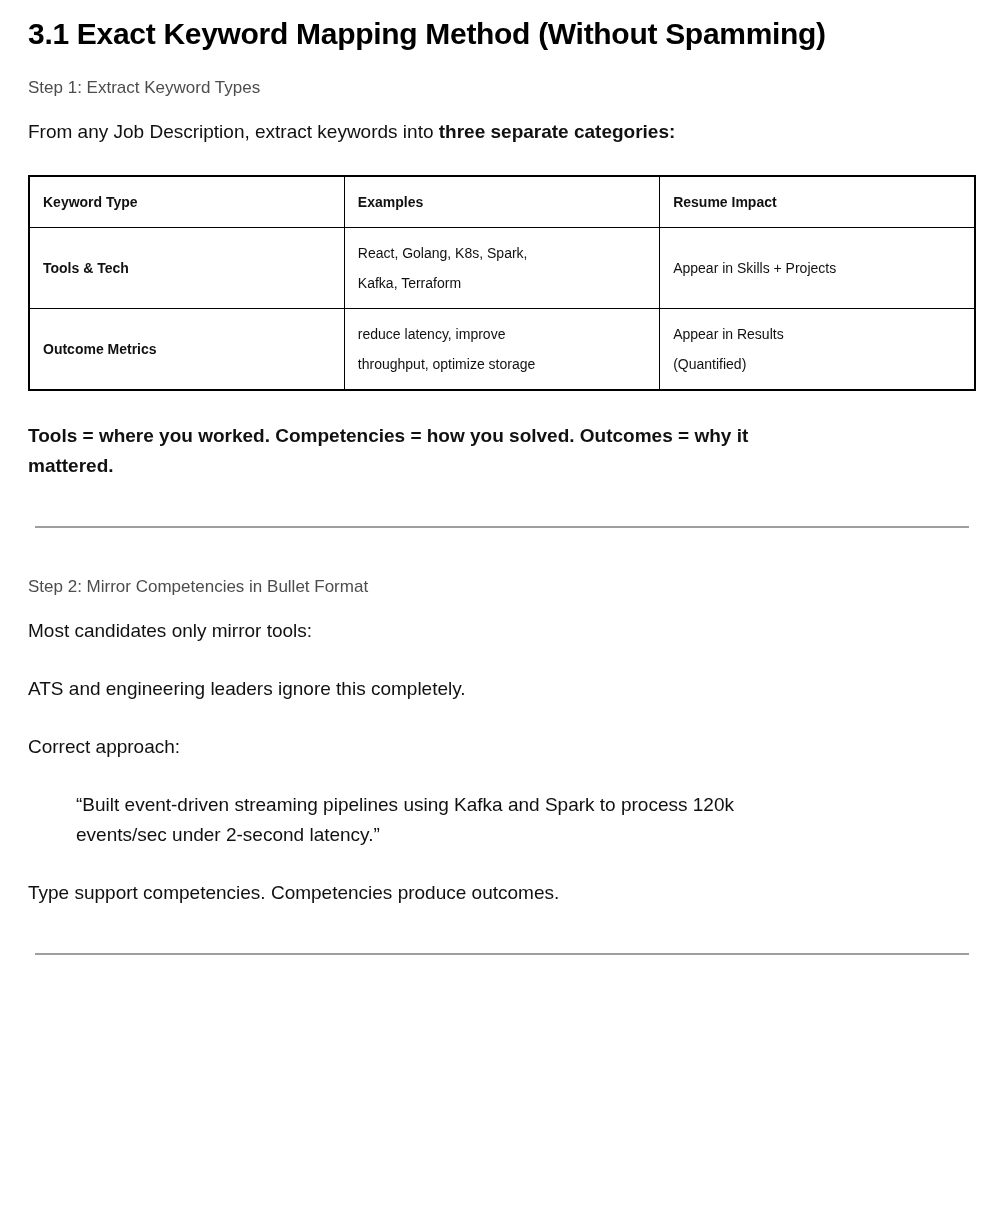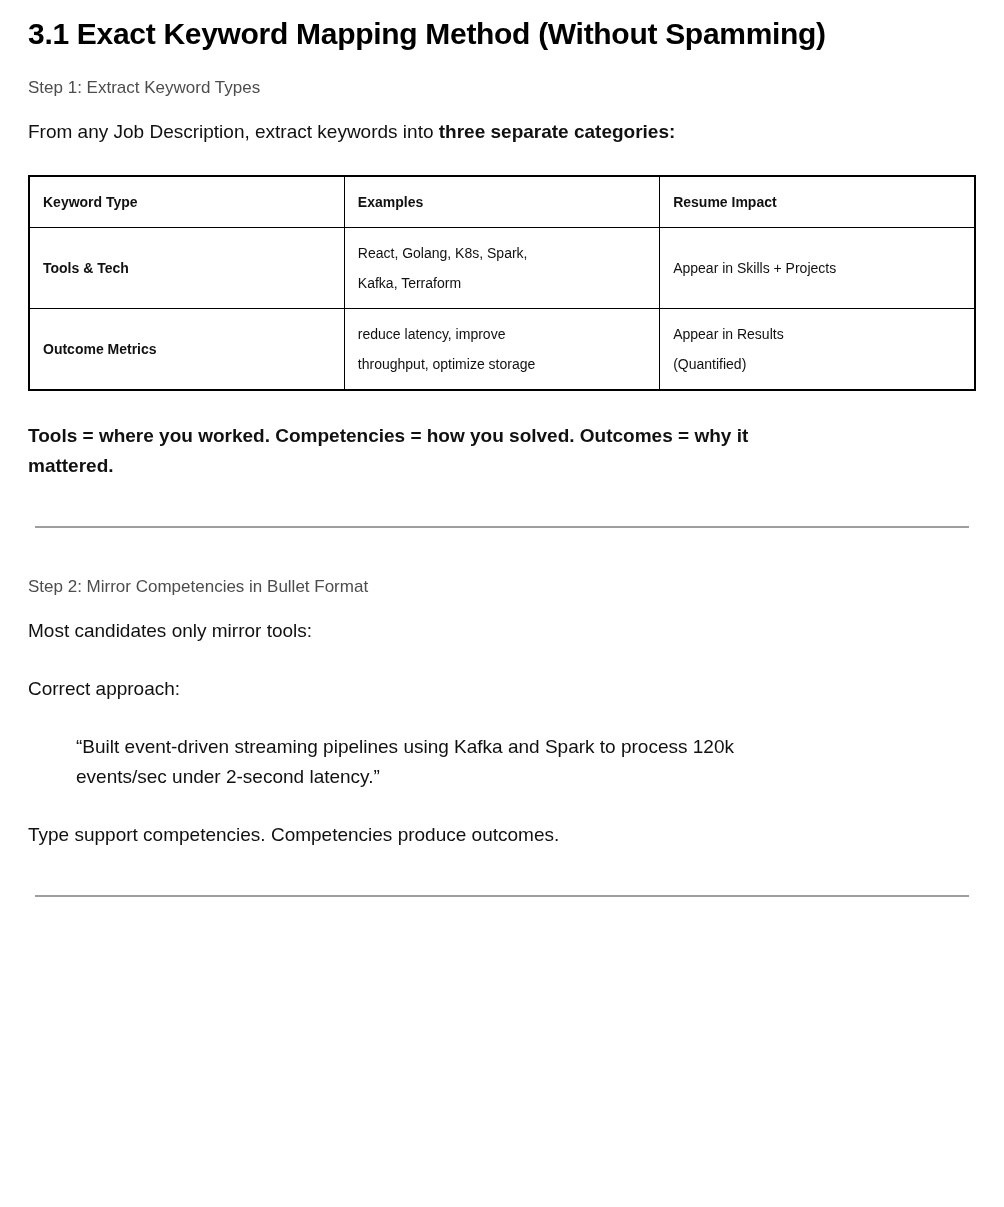--- a/index.html
+++ b/index.html
@@ -102,20 +102,21 @@
   <p class="bold-para">Tools = where you worked. Competencies = how you solved. Outcomes = why it
 mattered.</p>
 
   <hr class="section-divider">
 
   <h2>Step 2: Mirror Competencies in Bullet Format</h2>
 
   <p>Most candidates only mirror tools:</p>
 
 
+  <p>ATS and engineering leaders ignore this completely.</p>
 
   <p>Correct approach:</p>
 
   <p class="quote">“Built event-driven streaming pipelines using Kafka and Spark to process 120k
 events/sec under 2-second latency.”</p>
 
   <p>Type support competencies. Competencies produce outcomes.</p>
 
   <hr class="section-divider">
 

